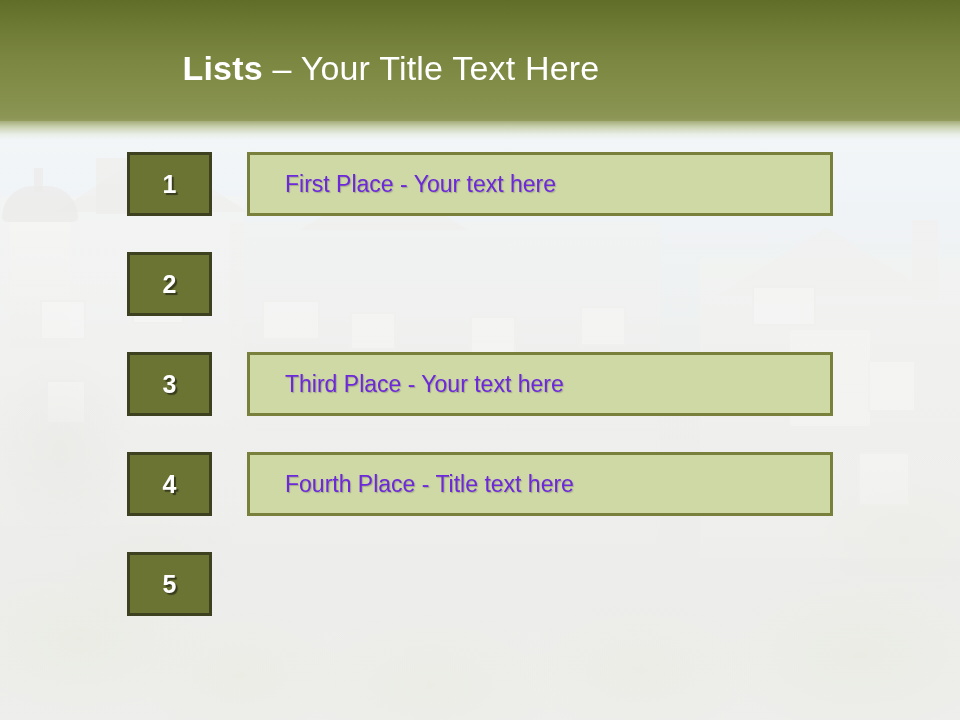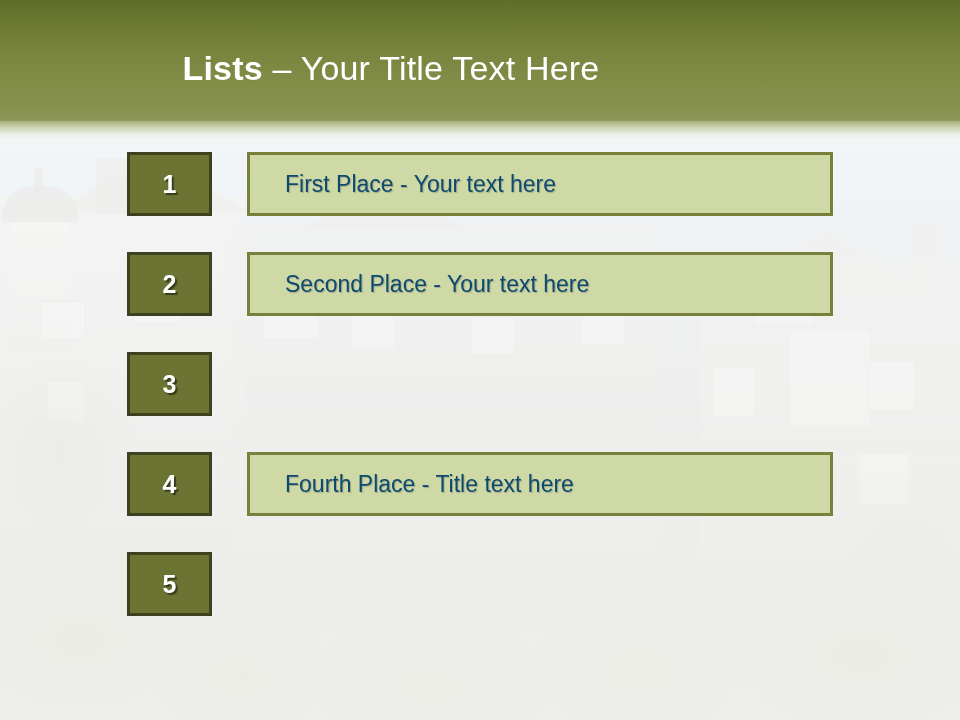--- a/index.html
+++ b/index.html
@@ -210,21 +210,21 @@
     width: 586px; height: 64px;
     box-sizing: border-box;
     background: #ced9a5;
     border: 3px solid #79803c;
     display: flex;
     align-items: center;
   }
   .text-box span {
     display: block;
     padding-left: 35px;
-    color: #0c4a6e;
+    color: #6d28d9;
     font-size: 23px;
     line-height: 26px;
     text-shadow: 1px 1px 1px rgba(130,130,120,.55);
   }
 </style>
 </head>
 <body>
 
 <div id="slide">
 
@@ -283,28 +283,28 @@
       </div>
       <div class="text-box">
         <span>First Place - Your text here</span>
       </div>
     </div>
 
     <div class="row" style="top:252px;">
       <div class="num-box">
         <span>2</span>
       </div>
+    </div>
+
+    <div class="row" style="top:352px;">
+      <div class="num-box">
+        <span>3</span>
+      </div>
       <div class="text-box">
-        <span>Second Place - Your text here</span>
-      </div>
-    </div>
-
-    <div class="row" style="top:352px;">
-      <div class="num-box">
-        <span>3</span>
+        <span>Third Place - Your text here</span>
       </div>
     </div>
 
     <div class="row" style="top:452px;">
       <div class="num-box">
         <span>4</span>
       </div>
       <div class="text-box">
         <span>Fourth Place - Title text here</span>
       </div>

